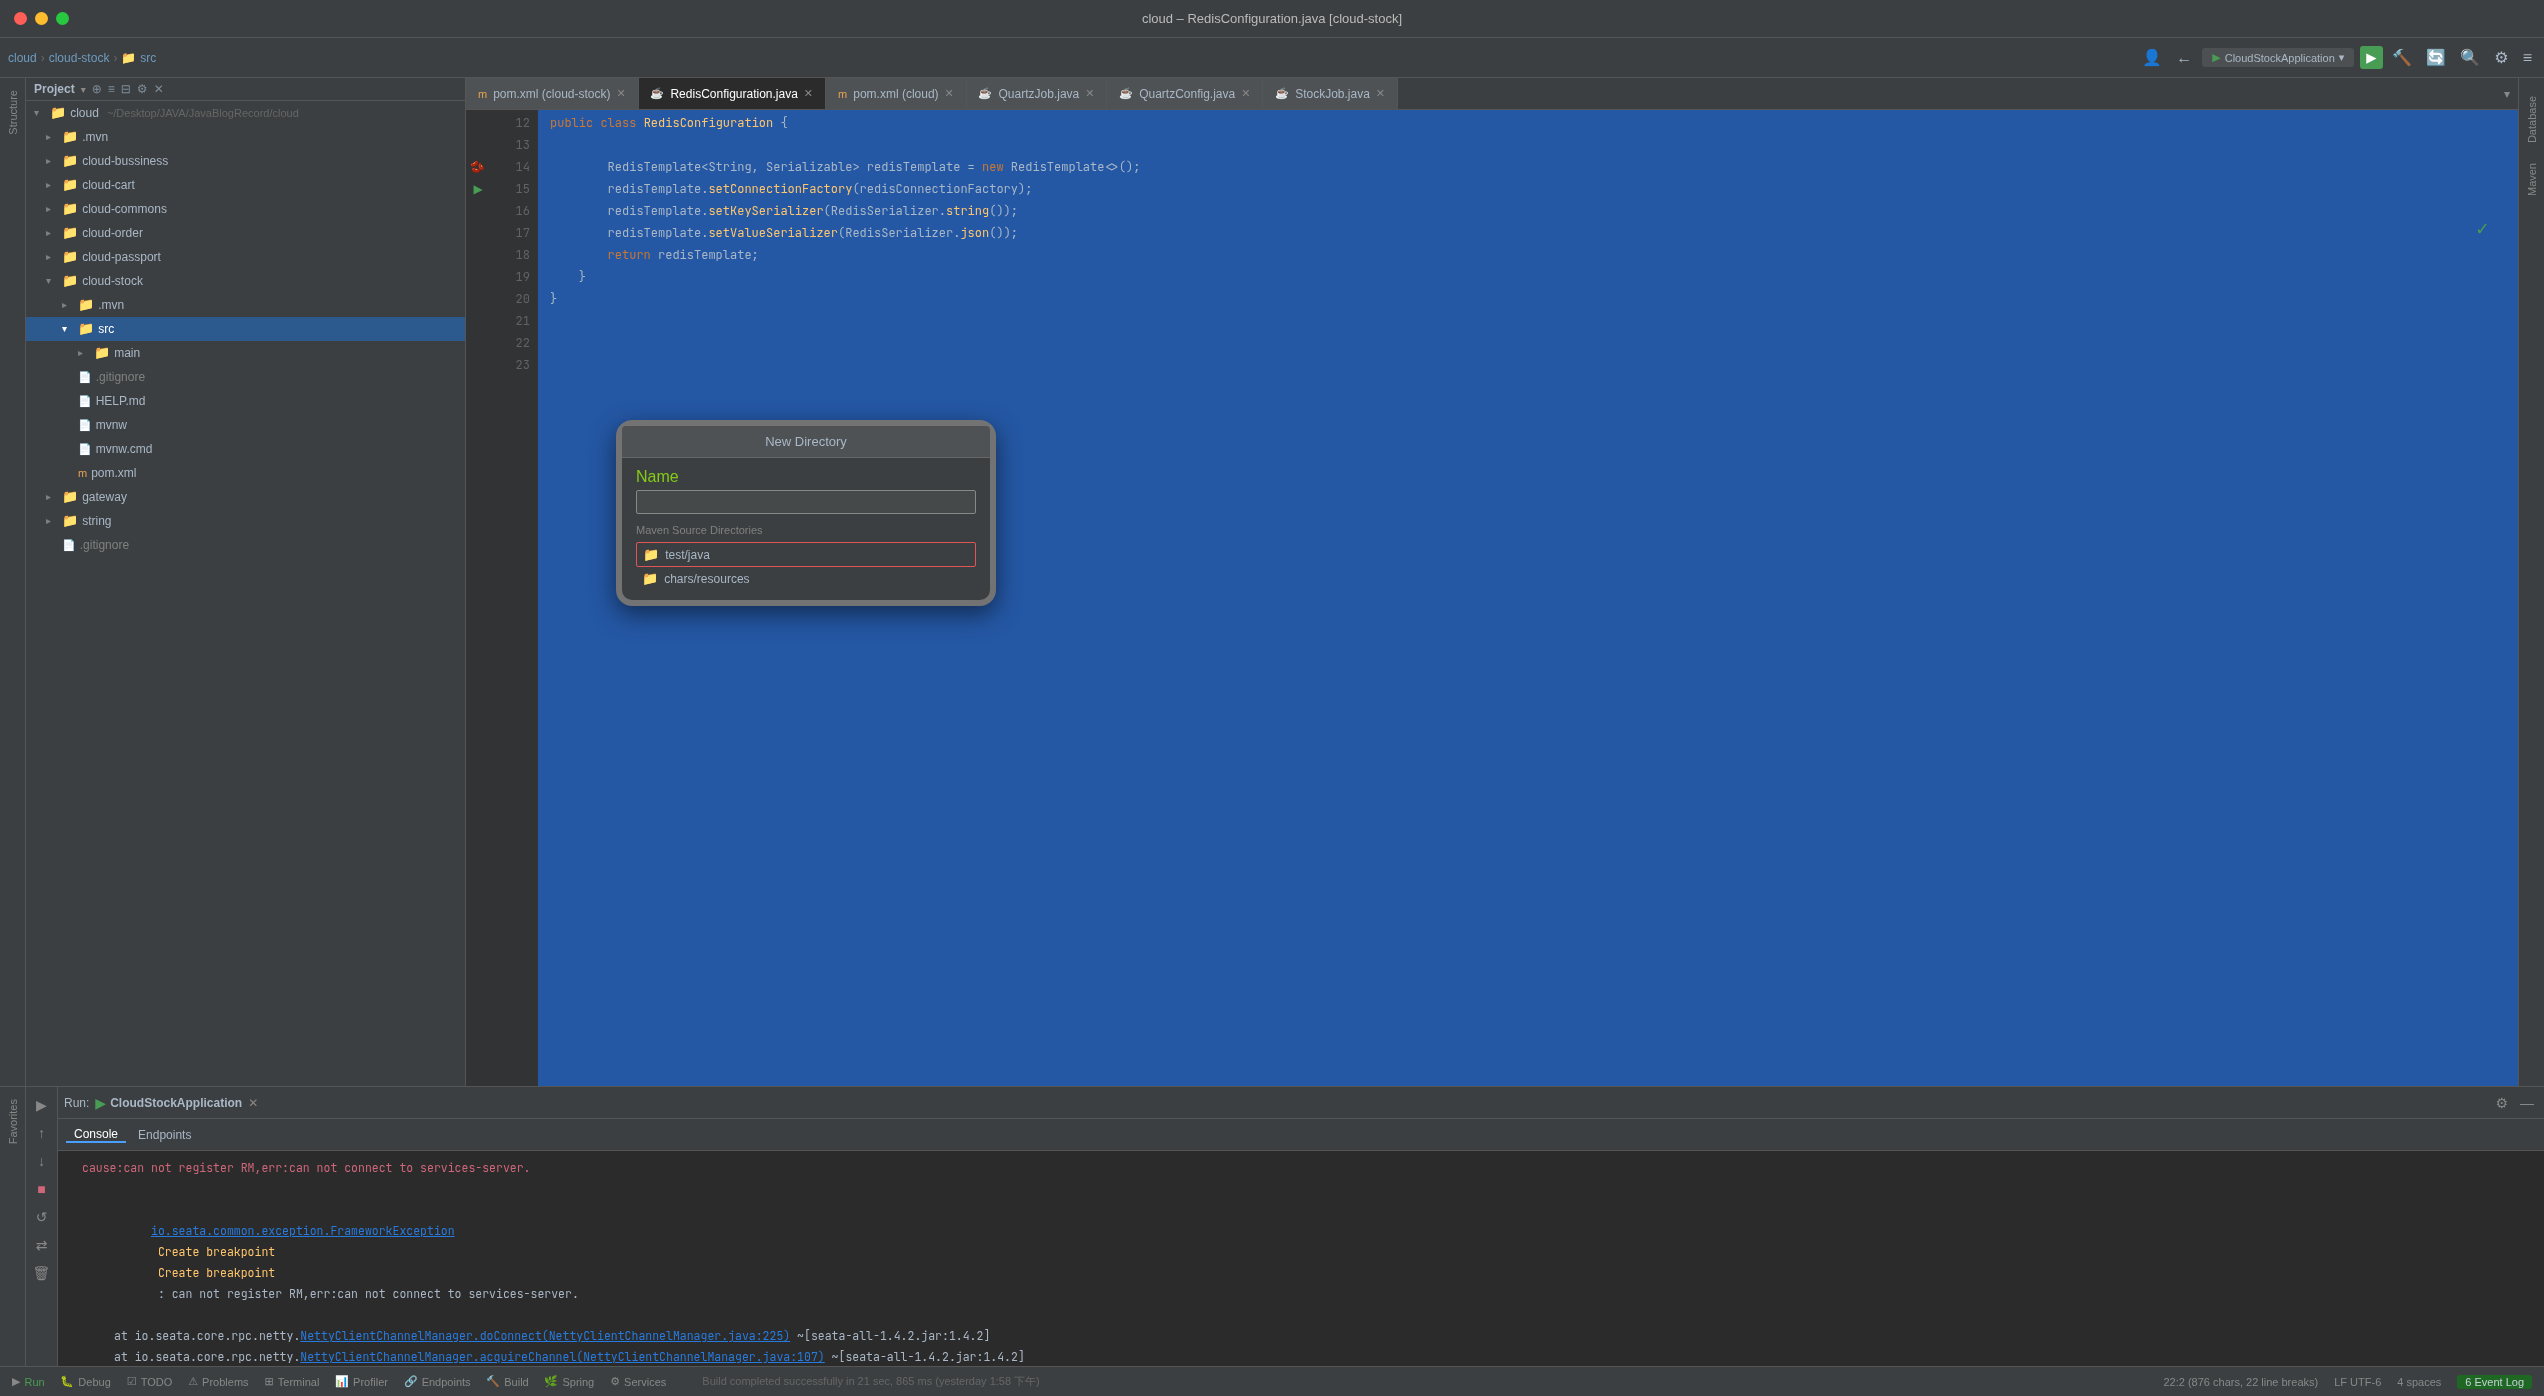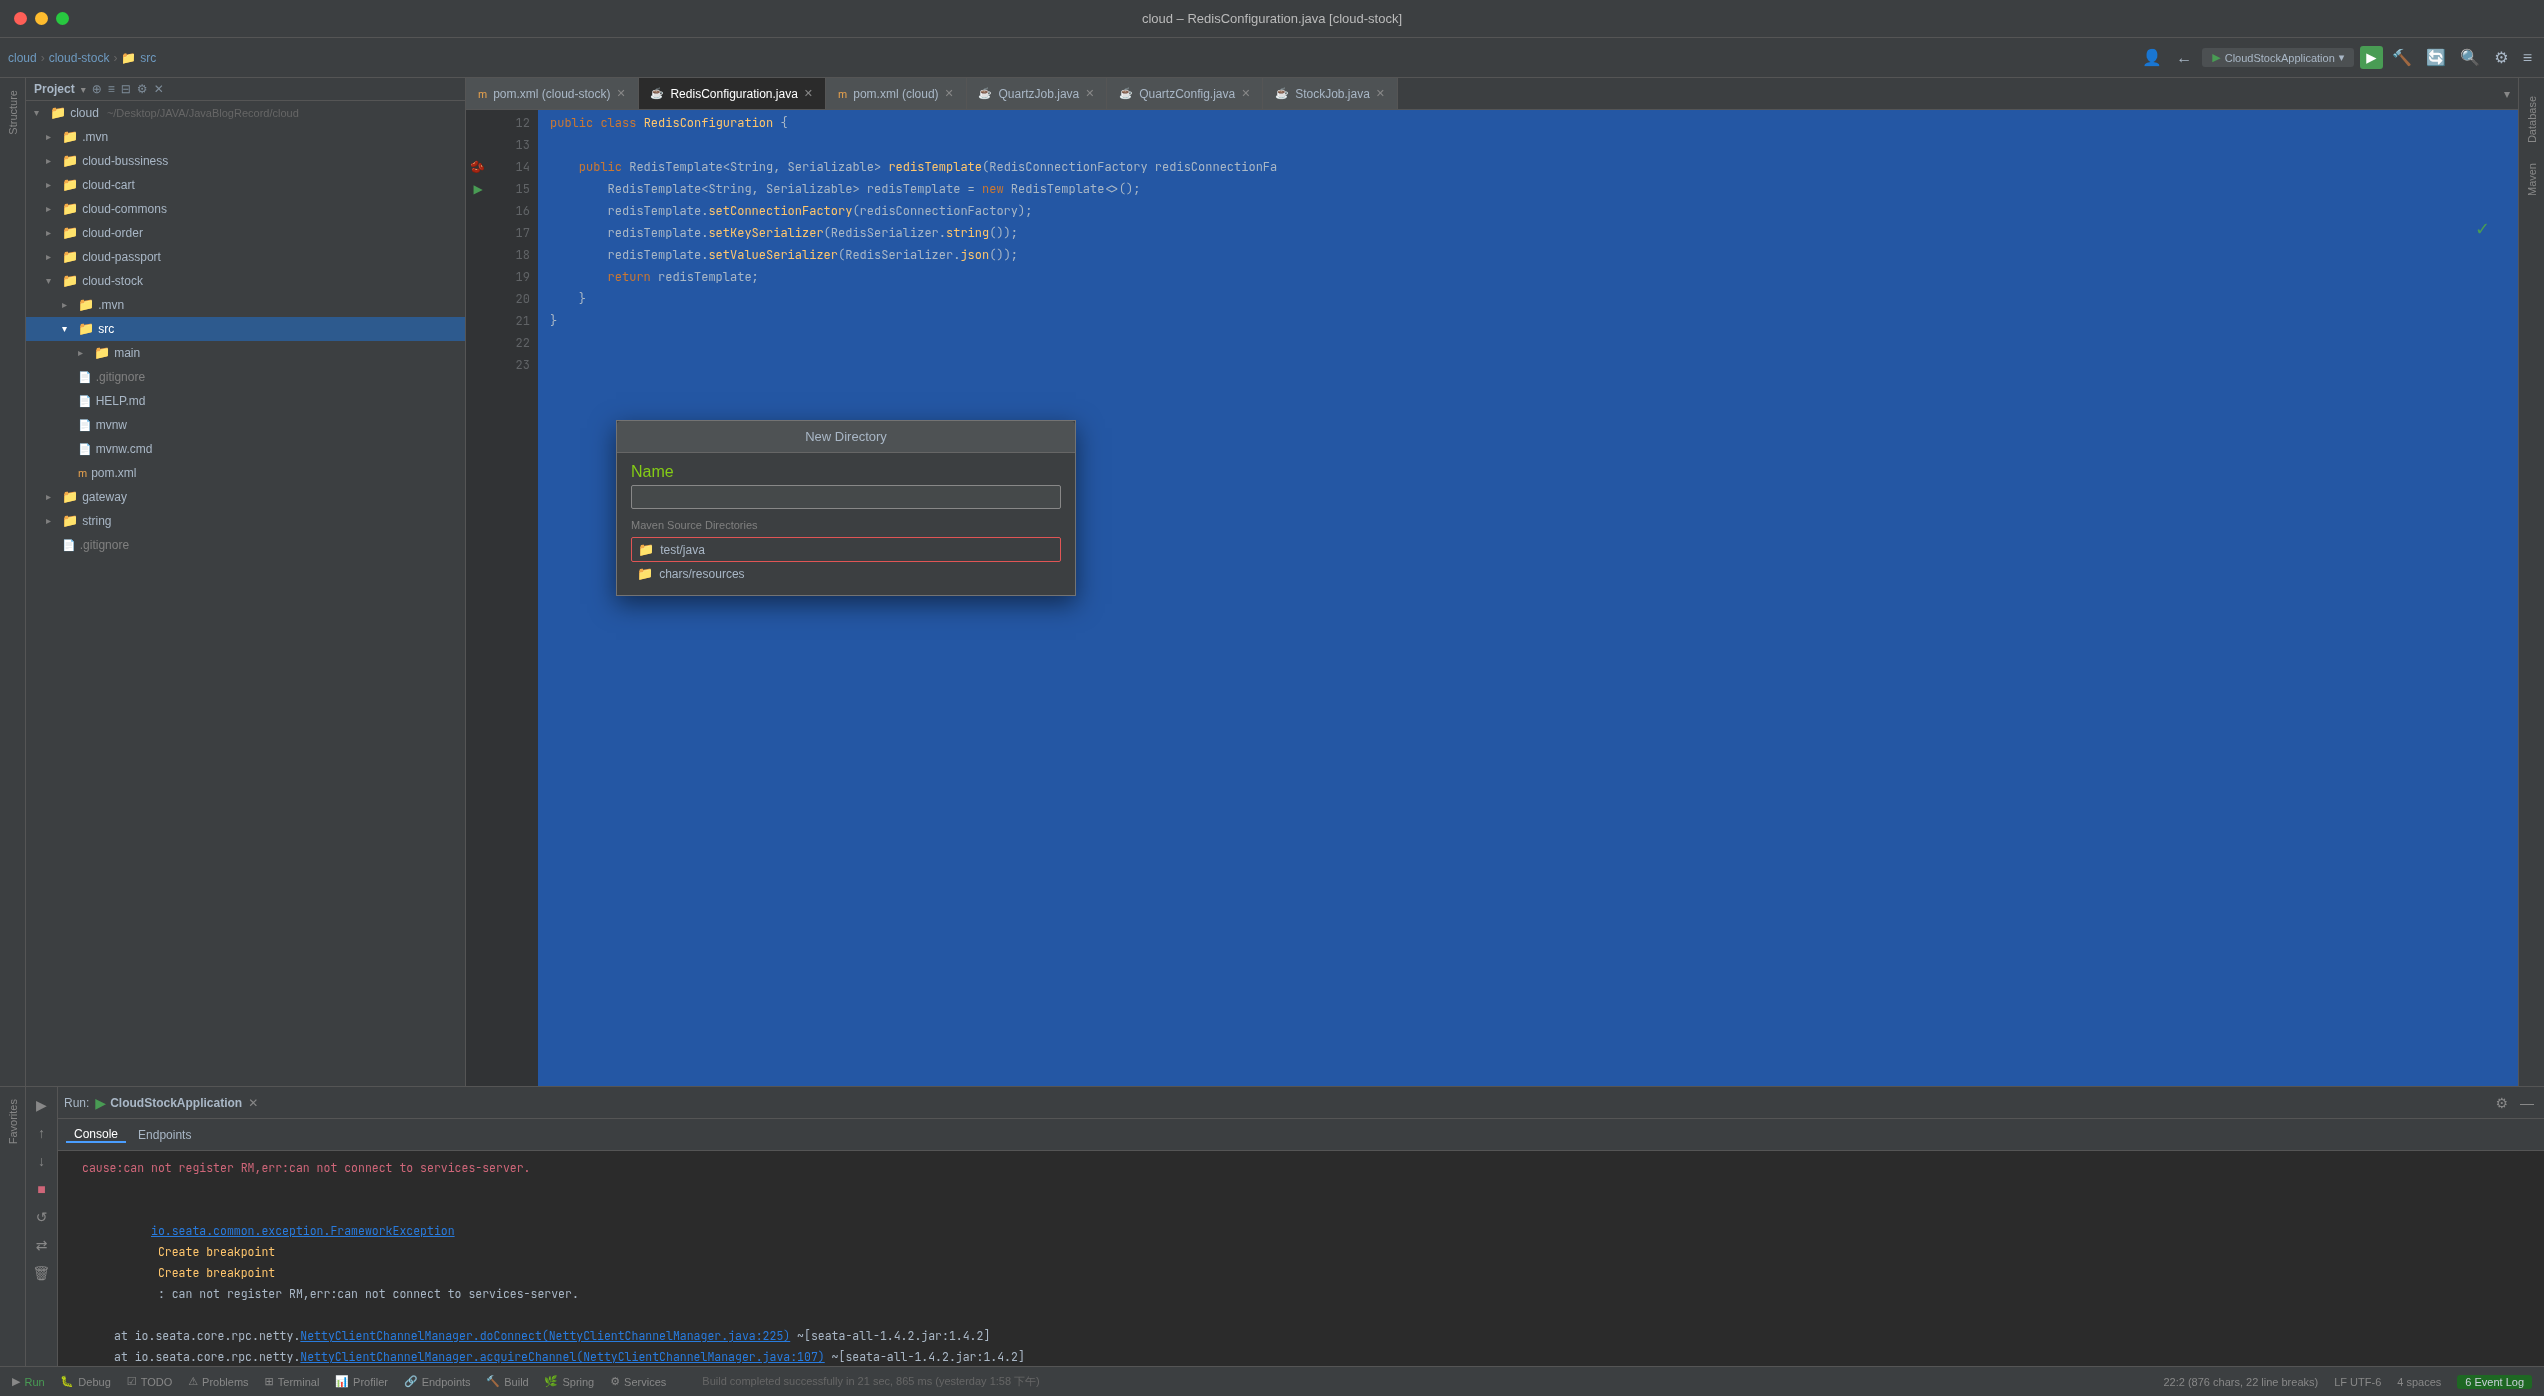--- a/index.html
+++ b/index.html
@@ -226,23 +226,23 @@
     .gutter-line { height: 22px; }
     .gutter-bean { color: #5c9b43; }
     .gutter-run { color: #499C54; }
 
     
     .popup-overlay {
       position: absolute;
       top: 310px;
       left: 150px;
       background: #3c3f41;
-      border: 1px solid #737373;
-      border-radius: 0;
-      width: 460px;
+      border: 6px solid #737373;
+      border-radius: 16px;
+      width: 380px;
       box-shadow: 0 8px 24px rgba(0,0,0,0.5);
       z-index: 100;
     }
     .popup-title {
       background: #4e5254;
       padding: 8px 14px;
       color: #a9b7c6;
       font-size: 13px;
       text-align: center;
       border-bottom: 1px solid #666;
@@ -692,21 +692,20 @@
           <div>19</div>
           <div>20</div>
           <div>21</div>
           <div>22</div>
           <div>23</div>
         </div>
 
         <div class="code-content">
           <div class="code-line"><span class="kw">public</span> <span class="kw">class</span> <span class="cls">RedisConfiguration</span> {</div>
           <div class="code-line">&nbsp;</div>
-          <div class="code-line">    <span class="kw">public</span> RedisTemplate&lt;String, Serializable&gt; <span class="method-call">redisTemplate</span>(RedisConnectionFactory redisConnectionFa</div>
           <div class="code-line">        RedisTemplate&lt;String, Serializable&gt; redisTemplate = <span class="kw">new</span> RedisTemplate&lt;&gt;();</div>
           <div class="code-line">        redisTemplate.<span class="method-call">setConnectionFactory</span>(redisConnectionFactory);</div>
           <div class="code-line">        redisTemplate.<span class="method-call">setKeySerializer</span>(RedisSerializer.<span class="method-call">string</span>());</div>
           <div class="code-line">        redisTemplate.<span class="method-call">setValueSerializer</span>(RedisSerializer.<span class="method-call">json</span>());</div>
           <div class="code-line">        <span class="kw">return</span> redisTemplate;</div>
           <div class="code-line">    }</div>
           <div class="code-line">}</div>
           <div class="code-line">&nbsp;</div>
         </div>
 

